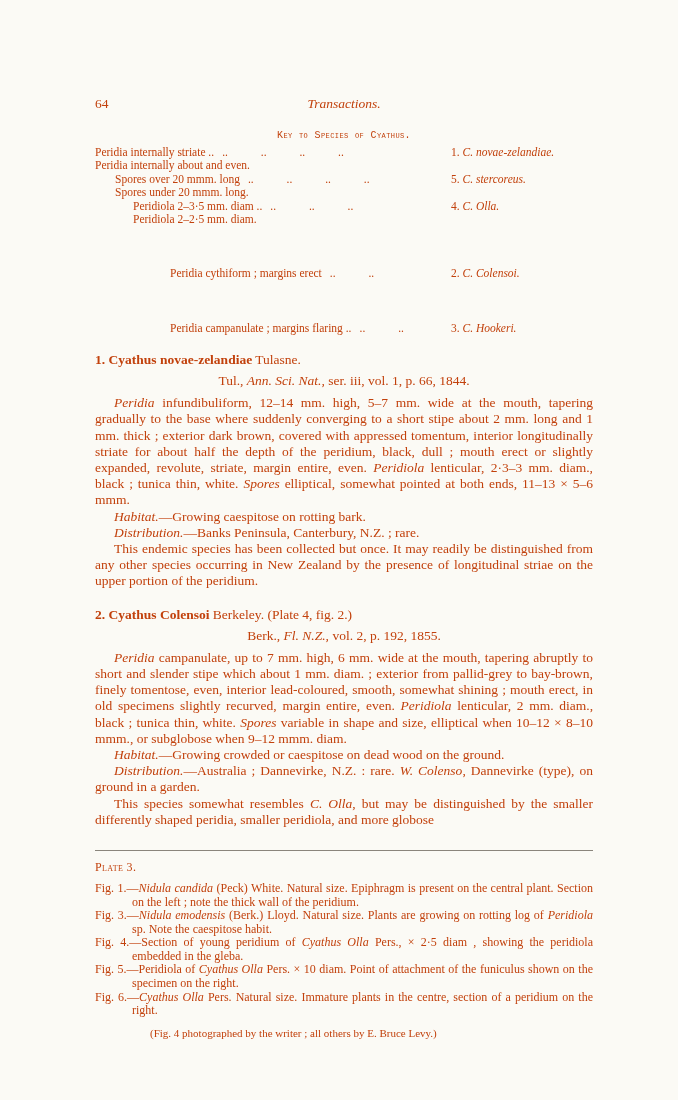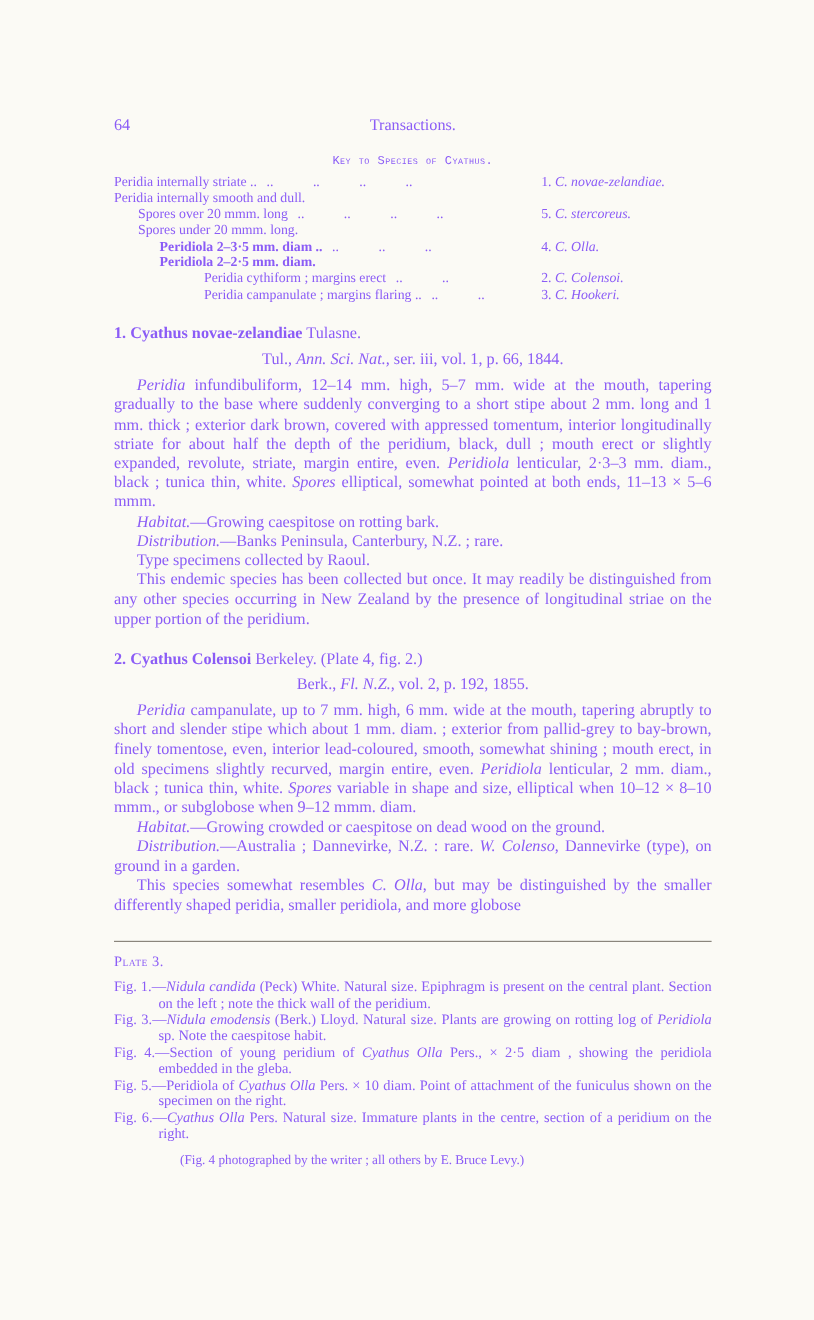--- a/index.html
+++ b/index.html
@@ -1,36 +1,36 @@
 <!DOCTYPE html>
 <html><head>
 <meta charset="utf-8">
 <style>
   html,body{margin:0;padding:0;background:#d8d5ce;}
   .page{
     width:678px;height:1100px;box-sizing:border-box;
-    margin:0 auto;background:#fbfaf5;color:#8b5cf6;
+    margin:0 auto;background:#fbfaf5;color:#c2410c;
     padding:96px 85px 17px 95px;overflow:hidden;
     font-family:"Liberation Serif", serif;
   }
   .i{font-style:italic;}
   .b{font-weight:700;}
   
   .header{position:relative;text-align:center;font-size:13.5px;height:17px;}
   .page-num{position:absolute;left:0;top:0;font-size:13.5px;}
-  .running-head{}
+  .running-head{font-style:italic;}
   
   .key-title{text-align:center;font-variant:small-caps;font-size:10px;letter-spacing:.4px;margin:17px 0 5px;font-family:Liberation Mono, monospace;}
   .key{font-size:11.5px;line-height:13.4px;}
   .key-row{display:flex;align-items:baseline;}
   .key-label{white-space:nowrap;}
   .i0 .key-label{padding-left:0;}
   .i1 .key-label{padding-left:20px;}
-  .i2 .key-label{padding-left:38px;font-weight:bold;}
-  .i3 .key-label{padding-left:75px;}
+  .i2 .key-label{padding-left:38px;}
+  .i3 .key-label{padding-left:75px;margin-top:41px;}
   .leaders{flex:1;overflow:hidden;white-space:nowrap;word-spacing:30px;padding:0 8px;color:#2a2archar;}
   .key-result{width:142px;flex:none;white-space:nowrap;}
   
   .species{margin-top:17px;}
   .species-heading{font-size:13.5px;margin:0 0 5px;}
   .citation{text-align:center;font-size:13.5px;margin:0 0 6px;}
   p.body{font-size:13.5px;line-height:16.2px;text-align:justify;text-indent:19px;margin:0;}
   
   .plate{margin-top:22px;}
   .plate-rule{border:none;border-top:1px solid #8a857c;margin:0 0 9px;}
@@ -50,21 +50,21 @@
 
   <div class="key-title">Key to Species of Cyathus.</div>
 
   <div class="key">
     <div class="key-row i0">
       <span class="key-label">Peridia internally striate ..</span>
       <span class="leaders">.. .. .. ..</span>
       <span class="key-result"><span>1. </span><span class="i">C. novae-zelandiae.</span></span>
     </div>
     <div class="key-row i0">
-      <span class="key-label">Peridia internally smooth and dull.</span>
+      <span class="key-label">Peridia internally about and even.</span>
       <span class="leaders"></span>
       <span class="key-result"></span>
     </div>
     <div class="key-row i1">
       <span class="key-label">Spores over 20 mmm. long</span>
       <span class="leaders">.. .. .. ..</span>
       <span class="key-result"><span>5. </span><span class="i">C. stercoreus.</span></span>
     </div>
     <div class="key-row i1">
       <span class="key-label">Spores under 20 mmm. long.</span>
@@ -92,21 +92,20 @@
       <span class="key-result"><span>3. </span><span class="i">C. Hookeri.</span></span>
     </div>
   </div>
 
   <div class="species">
     <div class="species-heading"><span class="b">1. Cyathus novae-zelandiae</span><span> Tulasne.</span></div>
     <div class="citation"><span>Tul., </span><span class="i">Ann. Sci. Nat.,</span><span> ser. iii, vol. 1, p. 66, 1844.</span></div>
     <p class="body"><span class="i">Peridia</span><span> infundibuliform, 12–14 mm. high, 5–7 mm. wide at the mouth, tapering gradually to the base where suddenly converging to a short stipe about 2 mm. long and 1 mm. thick ; exterior dark brown, covered with appressed tomentum, interior longitudinally striate for about half the depth of the peridium, black, dull ; mouth erect or slightly expanded, revolute, striate, margin entire, even. </span><span class="i">Peridiola</span><span> lenticular, 2·3–3 mm. diam., black ; tunica thin, white. </span><span class="i">Spores</span><span> elliptical, somewhat pointed at both ends, 11–13 × 5–6 mmm.</span></p>
     <p class="body"><span class="i">Habitat.</span><span>—Growing caespitose on rotting bark.</span></p>
     <p class="body"><span class="i">Distribution.</span><span>—Banks Peninsula, Canterbury, N.Z. ; rare.</span></p>
-    <p class="body">Type specimens collected by Raoul.</p>
     <p class="body"><span>This endemic species has been collected but once. It may readily be distinguished from any other species occurring in New Zealand by the presence of longitudinal striae on the upper portion of the peridium.</span></p>
   </div>
 
   <div class="species">
     <div class="species-heading"><span class="b">2. Cyathus Colensoi</span><span> Berkeley.  (Plate 4, fig. 2.)</span></div>
     <div class="citation"><span>Berk., </span><span class="i">Fl. N.Z.,</span><span> vol. 2, p. 192, 1855.</span></div>
     <p class="body"><span class="i">Peridia</span><span> campanulate, up to 7 mm. high, 6 mm. wide at the mouth, tapering abruptly to short and slender stipe which about 1 mm. diam. ; exterior from pallid-grey to bay-brown, finely tomentose, even, interior lead-coloured, smooth, somewhat shining ; mouth erect, in old specimens slightly recurved, margin entire, even. </span><span class="i">Peridiola</span><span> lenticular, 2 mm. diam., black ; tunica thin, white. </span><span class="i">Spores</span><span> variable in shape and size, elliptical when 10–12 × 8–10 mmm., or subglobose when 9–12 mmm. diam.</span></p>
     <p class="body"><span class="i">Habitat.</span><span>—Growing crowded or caespitose on dead wood on the ground.</span></p>
     <p class="body"><span class="i">Distribution.</span><span>—Australia ; Dannevirke, N.Z. : rare.  </span><span class="i">W. Colenso</span><span>, Dannevirke (type), on ground in a garden.</span></p>
     <p class="body"><span>This species somewhat resembles </span><span class="i">C. Olla</span><span>, but may be distinguished by the smaller differently shaped peridia, smaller peridiola, and more globose</span></p>

